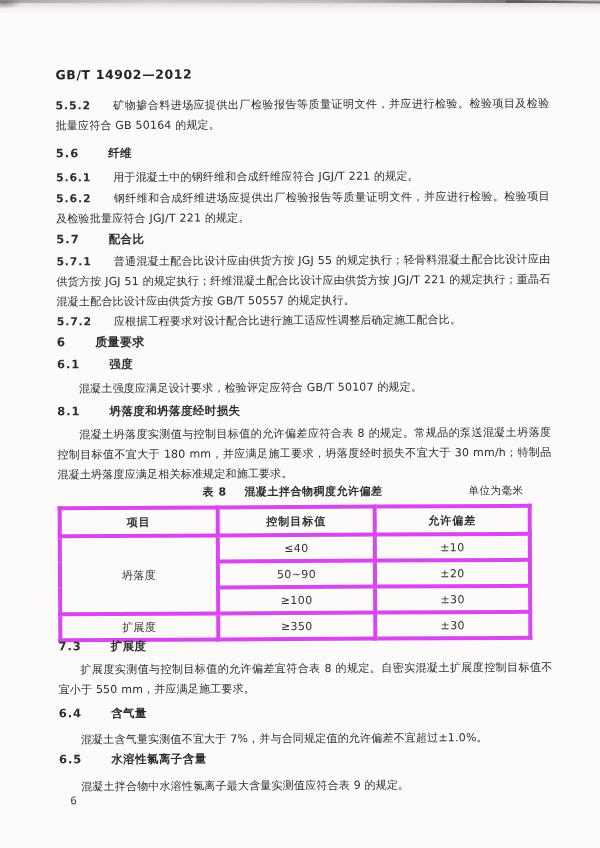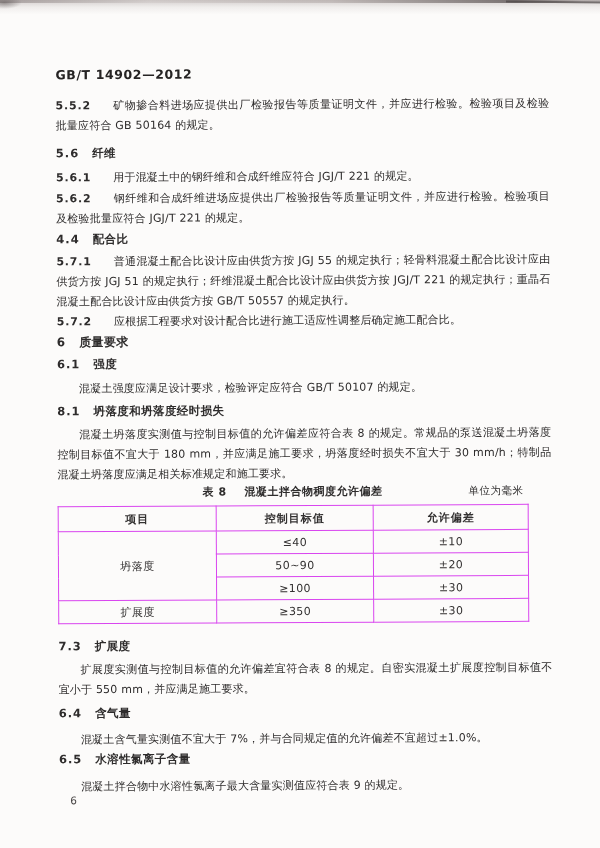--- a/index.html
+++ b/index.html
@@ -19,31 +19,31 @@
     background:radial-gradient(ellipse at 20% 30%,rgba(90,82,82,0.55),rgba(90,82,82,0) 70%);}
   .right-top-streak{position:absolute;top:1px;left:506px;width:94px;height:2px;
     background:rgba(62,56,56,0.55);transform:rotate(0.6deg);}
   
   .content{position:absolute;left:55px;top:0;width:494px;transform:rotate(-0.3deg);transform-origin:50% 40%;}
   .content p,.content h2,.content h3{margin:0;position:absolute;left:0;width:100%;}
   .doc-number{font-weight:bold;font-size:12.5px;letter-spacing:0.6px;color:#262424;}
   .clause,.para{font-size:11px;line-height:20px;letter-spacing:0.2px;text-align:justify;}
   .cnum{font-weight:bold;margin-right:22px;letter-spacing:0.8px;}
   .heading{font-size:11.5px;font-weight:bold;letter-spacing:0.4px;}
-  .hnum{margin-right:13px;letter-spacing:1px;}
+  .hnum{margin-right:29px;letter-spacing:1px;}
   .chapter{font-size:12px;}
   .indent{text-indent:22px;}
   
   .tbl-caption{position:absolute;top:484px;left:0;width:470px;height:16px;font-size:11px;}
   .cap-center{display:block;text-align:center;font-weight:bold;letter-spacing:0.5px;}
   .cap-label{margin-right:18px;text-align:center;}
   .unit-note{position:absolute;right:4px;top:1px;font-weight:normal;font-size:10.5px;letter-spacing:0.5px;}
   table.t8{position:absolute;top:505px;left:0;width:470px;border-collapse:collapse;
     border:1.6px solid #3c3a3a;font-size:11px;color:#333131;table-layout:fixed;}
-  table.t8 td{border:1px solid #d946ef;text-align:center;vertical-align:middle;padding:0;height:22px;letter-spacing:0.4px;}
+  table.t8 td{border:4px solid #d946ef;text-align:center;vertical-align:middle;padding:0;height:22px;letter-spacing:0.4px;}
   table.t8 tr.thead td{height:24px;font-weight:bold;letter-spacing:1px;}
   .page-num{position:absolute;font-size:10.5px;color:#4a4747;letter-spacing:0.5px;}
 </style>
 </head>
 <body>
 
 <div class="top-shadow"></div>
 <div class="top-edge-line"></div>
 <div class="corner-mark"></div>
 <div class="right-top-streak"></div>
@@ -53,21 +53,21 @@
   <p class="doc-number" style="top:66px">GB/T 14902—2012</p>
 
   <p class="clause" style="top:95px"><span class="cnum">5.5.2</span><span>矿物掺合料进场应提供出厂检验报告等质量证明文件，并应进行检验。检验项目及检验批量应符合 GB 50164 的规定。</span></p>
 
   <h3 class="heading" style="top:145px"><span class="hnum">5.6</span><span>纤维</span></h3>
 
   <p class="clause" style="top:167px"><span class="cnum">5.6.1</span><span>用于混凝土中的钢纤维和合成纤维应符合 JGJ/T 221 的规定。</span></p>
 
   <p class="clause" style="top:188px"><span class="cnum">5.6.2</span><span>钢纤维和合成纤维进场应提供出厂检验报告等质量证明文件，并应进行检验。检验项目及检验批量应符合 JGJ/T 221 的规定。</span></p>
 
-  <h3 class="heading" style="top:231px"><span class="hnum">4.4</span><span>配合比</span></h3>
+  <h3 class="heading" style="top:231px"><span class="hnum">5.7</span><span>配合比</span></h3>
 
   <p class="clause" style="top:251px"><span class="cnum">5.7.1</span><span>普通混凝土配合比设计应由供货方按 JGJ 55 的规定执行；轻骨料混凝土配合比设计应由供货方按 JGJ 51 的规定执行；纤维混凝土配合比设计应由供货方按 JGJ/T 221 的规定执行；重晶石混凝土配合比设计应由供货方按 GB/T 50557 的规定执行。</span></p>
 
   <p class="clause" style="top:311px"><span class="cnum">5.7.2</span><span>应根据工程要求对设计配合比进行施工适应性调整后确定施工配合比。</span></p>
 
   <h2 class="heading chapter" style="top:333px"><span class="hnum">6</span><span>质量要求</span></h2>
 
   <h3 class="heading" style="top:356px"><span class="hnum">6.1</span><span>强度</span></h3>
 
   <p class="para indent" style="top:378px">混凝土强度应满足设计要求，检验评定应符合 GB/T 50107 的规定。</p>

